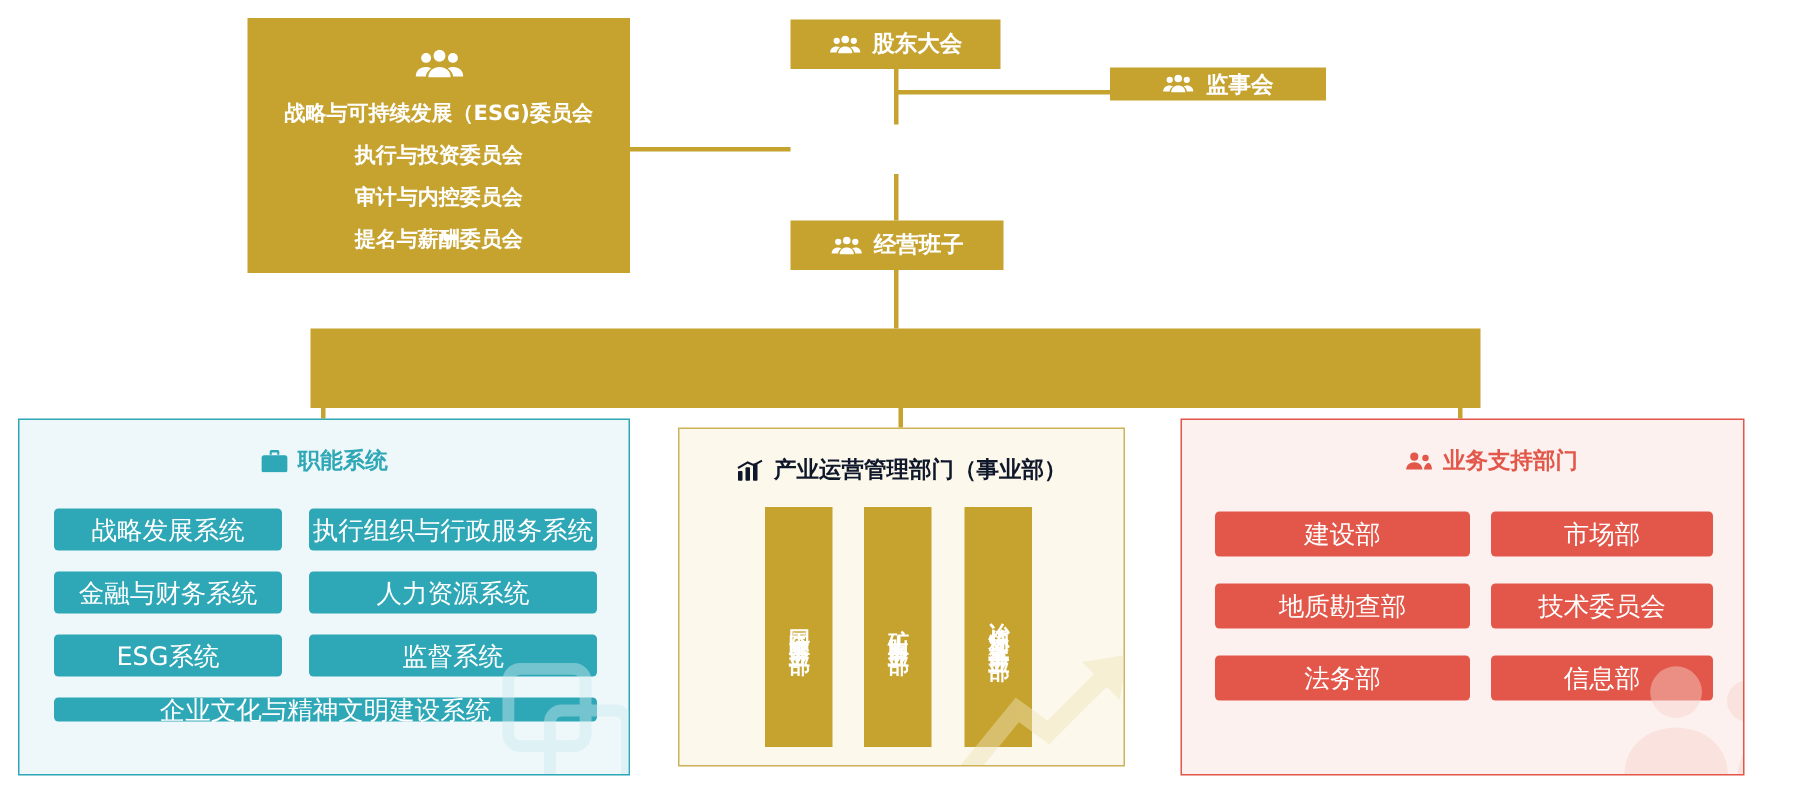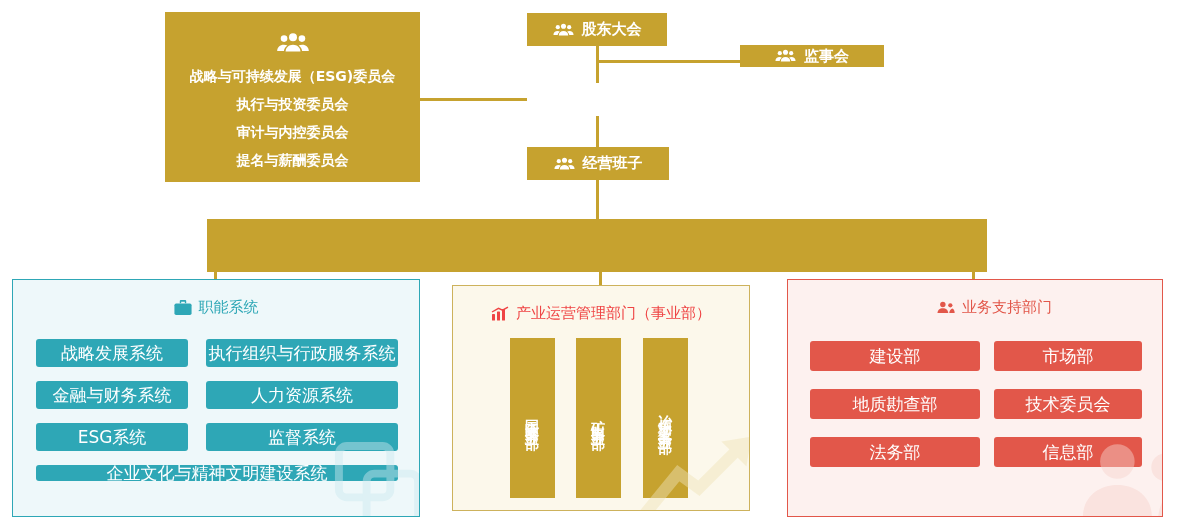--- a/index.html
+++ b/index.html
@@ -19,23 +19,23 @@
     align-items:center; padding-top:20px; }
   .cicon { width:34px; height:22px; color:#fff; margin-bottom:8px; }
   .committee-line { font-size:14px; font-weight:700; line-height:28px; white-space:nowrap; }
 
   .panel { position:absolute; border:1px solid; overflow:hidden; }
   .panel-left  { left:12px;  top:279px; width:408px; height:238px; background:#EEF8FA; border-color:var(--teal,#2EA7B6); }
   .panel-mid   { left:452px; top:285px; width:298px; height:226px; background:#FCF8EB; border-color:#CDB25C; }
   .panel-right { left:787px; top:279px; width:376px; height:238px; background:#FDF1EF; border-color:var(--red,#E2574A); }
 
   .panel-header { position:absolute; left:0; right:0; top:18px; display:flex;
-    align-items:center; justify-content:center; gap:7px; font-size:15px; font-weight:400; }
+    align-items:center; justify-content:center; gap:7px; font-size:15px; font-weight:700; }
   .teal-h { color:var(--teal,#2EA7B6); }
-  .gold-h { color:#ef4444; }
+  .gold-h { color:#0f172a; }
   .red-h  { color:var(--red,#E2574A);margin-left:39px; }
   .hicon { width:18px; height:15px; }
 
   .btn { position:absolute; display:flex; align-items:center; justify-content:center;
     color:#fff; font-size:17px; border-radius:3px; white-space:nowrap; }
   .btn-teal { background:var(--teal,#2EA7B6); }
   .btn-red  { background:var(--red,#E2574A);font-family:Liberation Serif, serif; }
 
   .vbox { position:absolute; width:45px; height:160px; background:var(--gold,#C6A22F);
     color:#fff; display:flex; align-items:center; justify-content:center;

